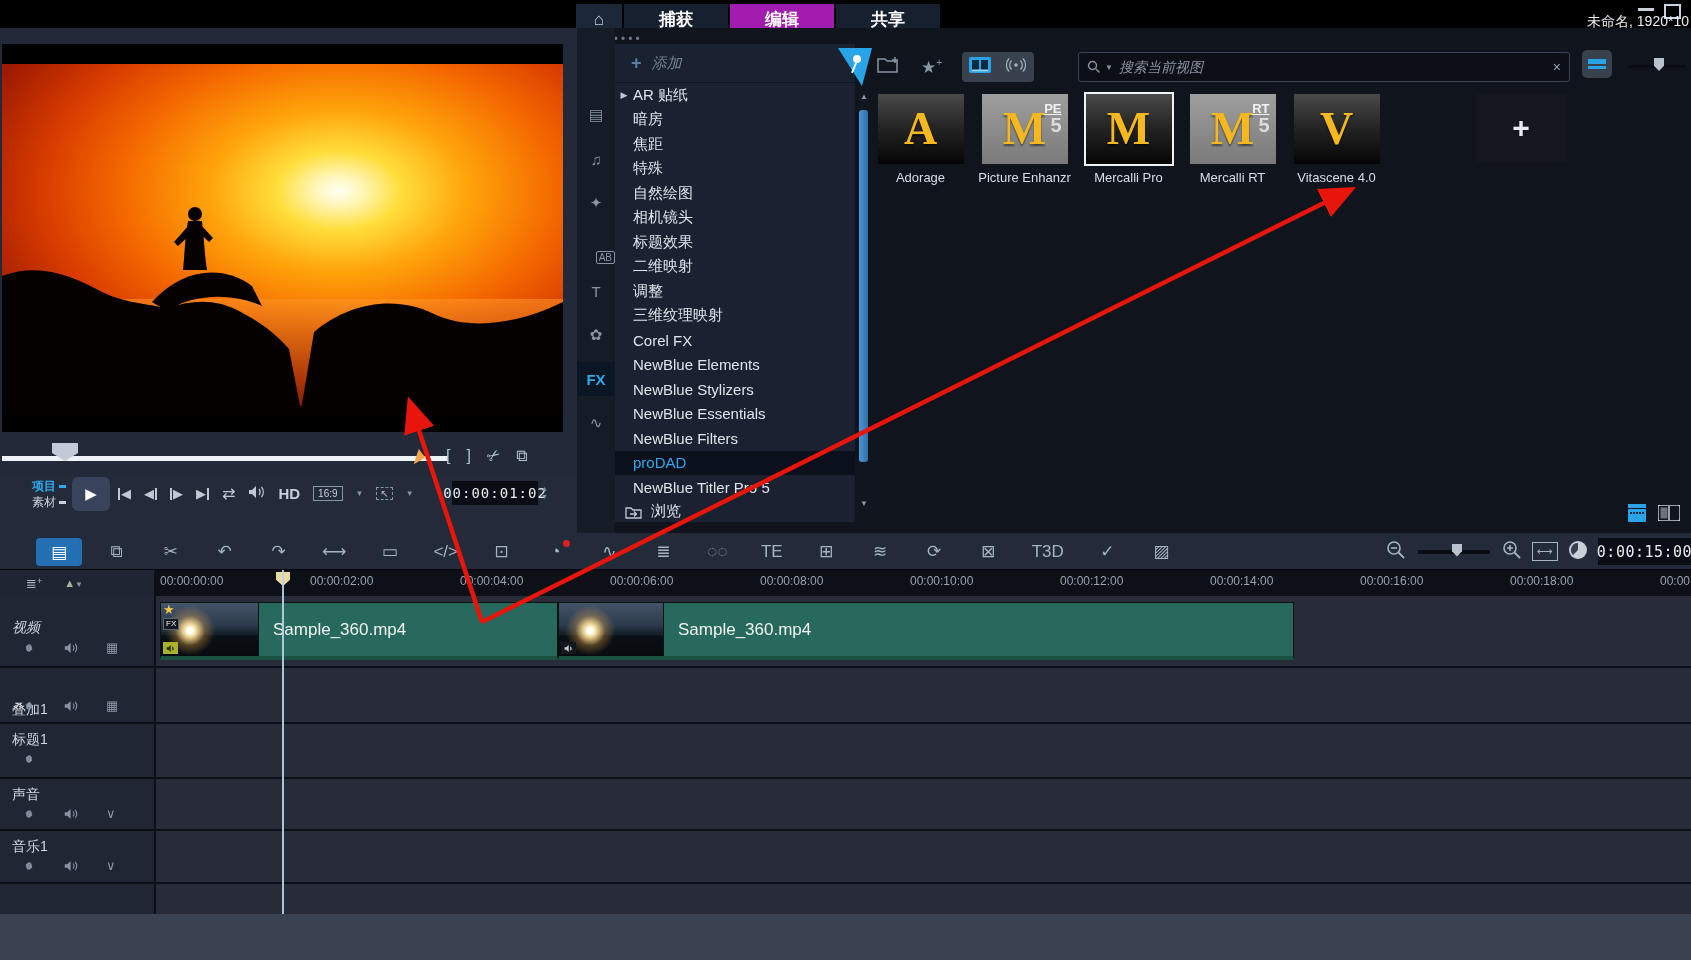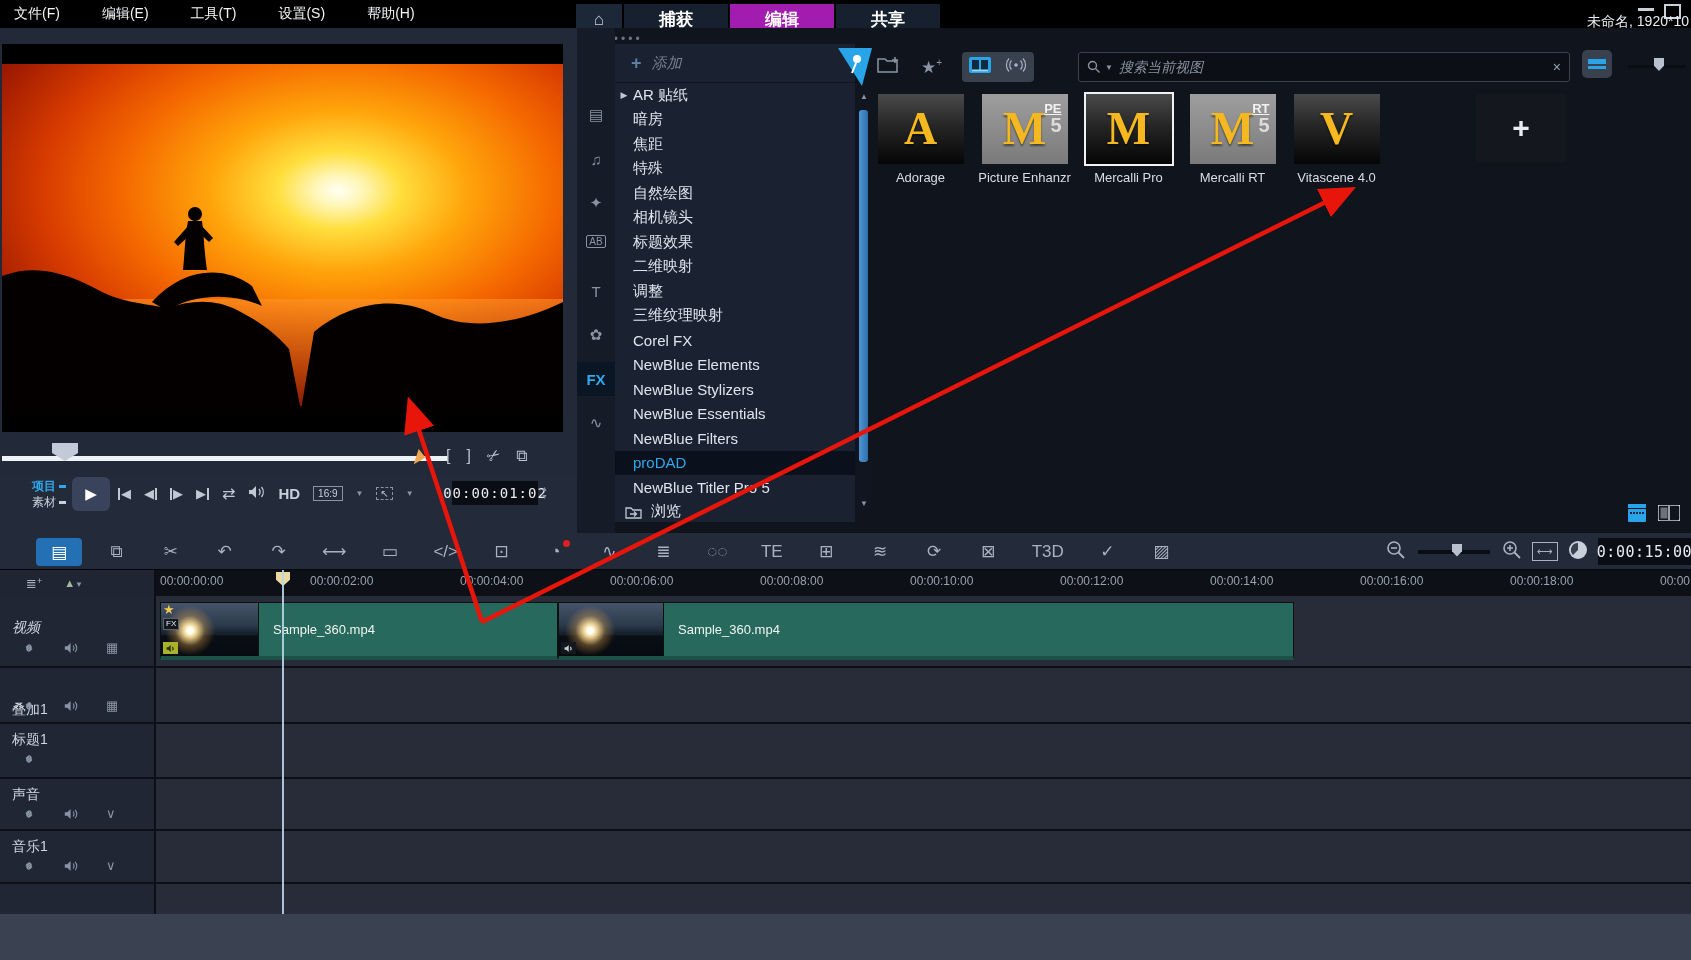--- a/index.html
+++ b/index.html
@@ -126,48 +126,40 @@
   
   .tracks{position:absolute;left:0;top:596px;width:1691px;height:318px;background:#272C38;}
   .t-headcol{position:absolute;left:0;top:0;width:156px;height:318px;background:#202634;border-right:2px solid #0B0F16;box-sizing:border-box;}
   .t-row-line{position:absolute;left:0;width:1691px;height:2px;background:#0B0F16;}
   .t-head{position:absolute;left:0;width:156px;box-sizing:border-box;padding:6px 0 0 12px;}
   .t-label{font-size:14px;color:#CED6E0;}
   .t-ics{position:absolute;left:22px;display:flex;gap:28px;align-items:center;color:#8A94A4;font-size:13px;}
   .t-ics svg{display:block;}
 
   .clip{position:absolute;top:6px;height:58px;background:#27695C;border:1px solid #0A1210;border-bottom:4px solid #1C5145;box-sizing:border-box;display:flex;align-items:center;}
-  .clip-label{font-size:13px;color:#F0F4F2;margin-left:14px;text-align:right;}
+  .clip-label{font-size:17px;color:#F0F4F2;margin-left:14px;text-align:right;}
   .mini-scene{flex:none;height:100%;background:
       radial-gradient(circle at 30% 52%,#FFFFF2 0 3px,rgba(255,224,150,.9) 7px,rgba(255,180,80,.3) 15px,transparent 25px),
       linear-gradient(to bottom,#46546A 0%,#2C3A4C 42%,#141D28 60%,#0A0F15 62%,#070B10 100%);
       border-right:1px solid #0A1210;position:relative;}
   .badge-col{position:absolute;left:2px;top:1px;display:flex;flex-direction:column;gap:2px;align-items:flex-start;}
   .b-star{color:#F2C84B;font-size:13px;line-height:12px;}
   .b-fx{background:#14181E;border:1px solid #5A646E;color:#E8ECF2;font-size:8px;padding:0 2px;line-height:10px;}
   .b-snd{width:15px;height:12px;background:#A8B22A;display:flex;align-items:center;justify-content:center;}
   .b-snd2{position:absolute;left:2px;bottom:2px;width:15px;height:12px;background:#14181E;display:flex;align-items:center;justify-content:center;}
   .playhead{position:absolute;left:282px;top:570px;width:2px;height:344px;background:#BBD4EA;opacity:.9;z-index:40;}
   .gray-band{position:absolute;left:0;top:914px;width:1691px;height:46px;background:#3A4150;}
 
   .arrows{position:absolute;left:0;top:0;width:1691px;height:960px;pointer-events:none;z-index:60;}
 </style>
 </head>
 <body>
 
 <div id="app">
 
-  <div class="menubar">
-
-  <span class="menu-item">文件(F)</span>
-      <span class="menu-item">编辑(E)</span>
-      <span class="menu-item">工具(T)</span>
-      <span class="menu-item">设置(S)</span>
-      <span class="menu-item">帮助(H)</span>
-    </div>
   <div class="win-min"></div>
   <div class="win-max"></div>
 
   <div class="tab-back"></div>
   <div class="tabbar">
     <div class="tab-home">
         <span>⌂</span>
       </div>
     <div class="tabs">
 
@@ -289,21 +281,21 @@
     <div class="rail">
         <div class="rail-ic" style="top: 70px;">
           <span>▤</span>
         </div>
         <div class="rail-ic" style="top: 114px;">
           <span>♫</span>
         </div>
         <div class="rail-ic" style="top: 158px;">
           <span>✦</span>
         </div>
-        <div class="rail-ic boxy" style="top: 196px;">
+        <div class="rail-ic boxy" style="top: 212px; justify-content: flex-end;">
           <span>AB</span>
         </div>
         <div class="rail-ic" style="top: 246px;">
           <span>T</span>
         </div>
         <div class="rail-ic" style="top: 290px;">
           <span>✿</span>
         </div>
         <div class="rail-ic active" style="top: 334px;">
           <span>FX</span>

